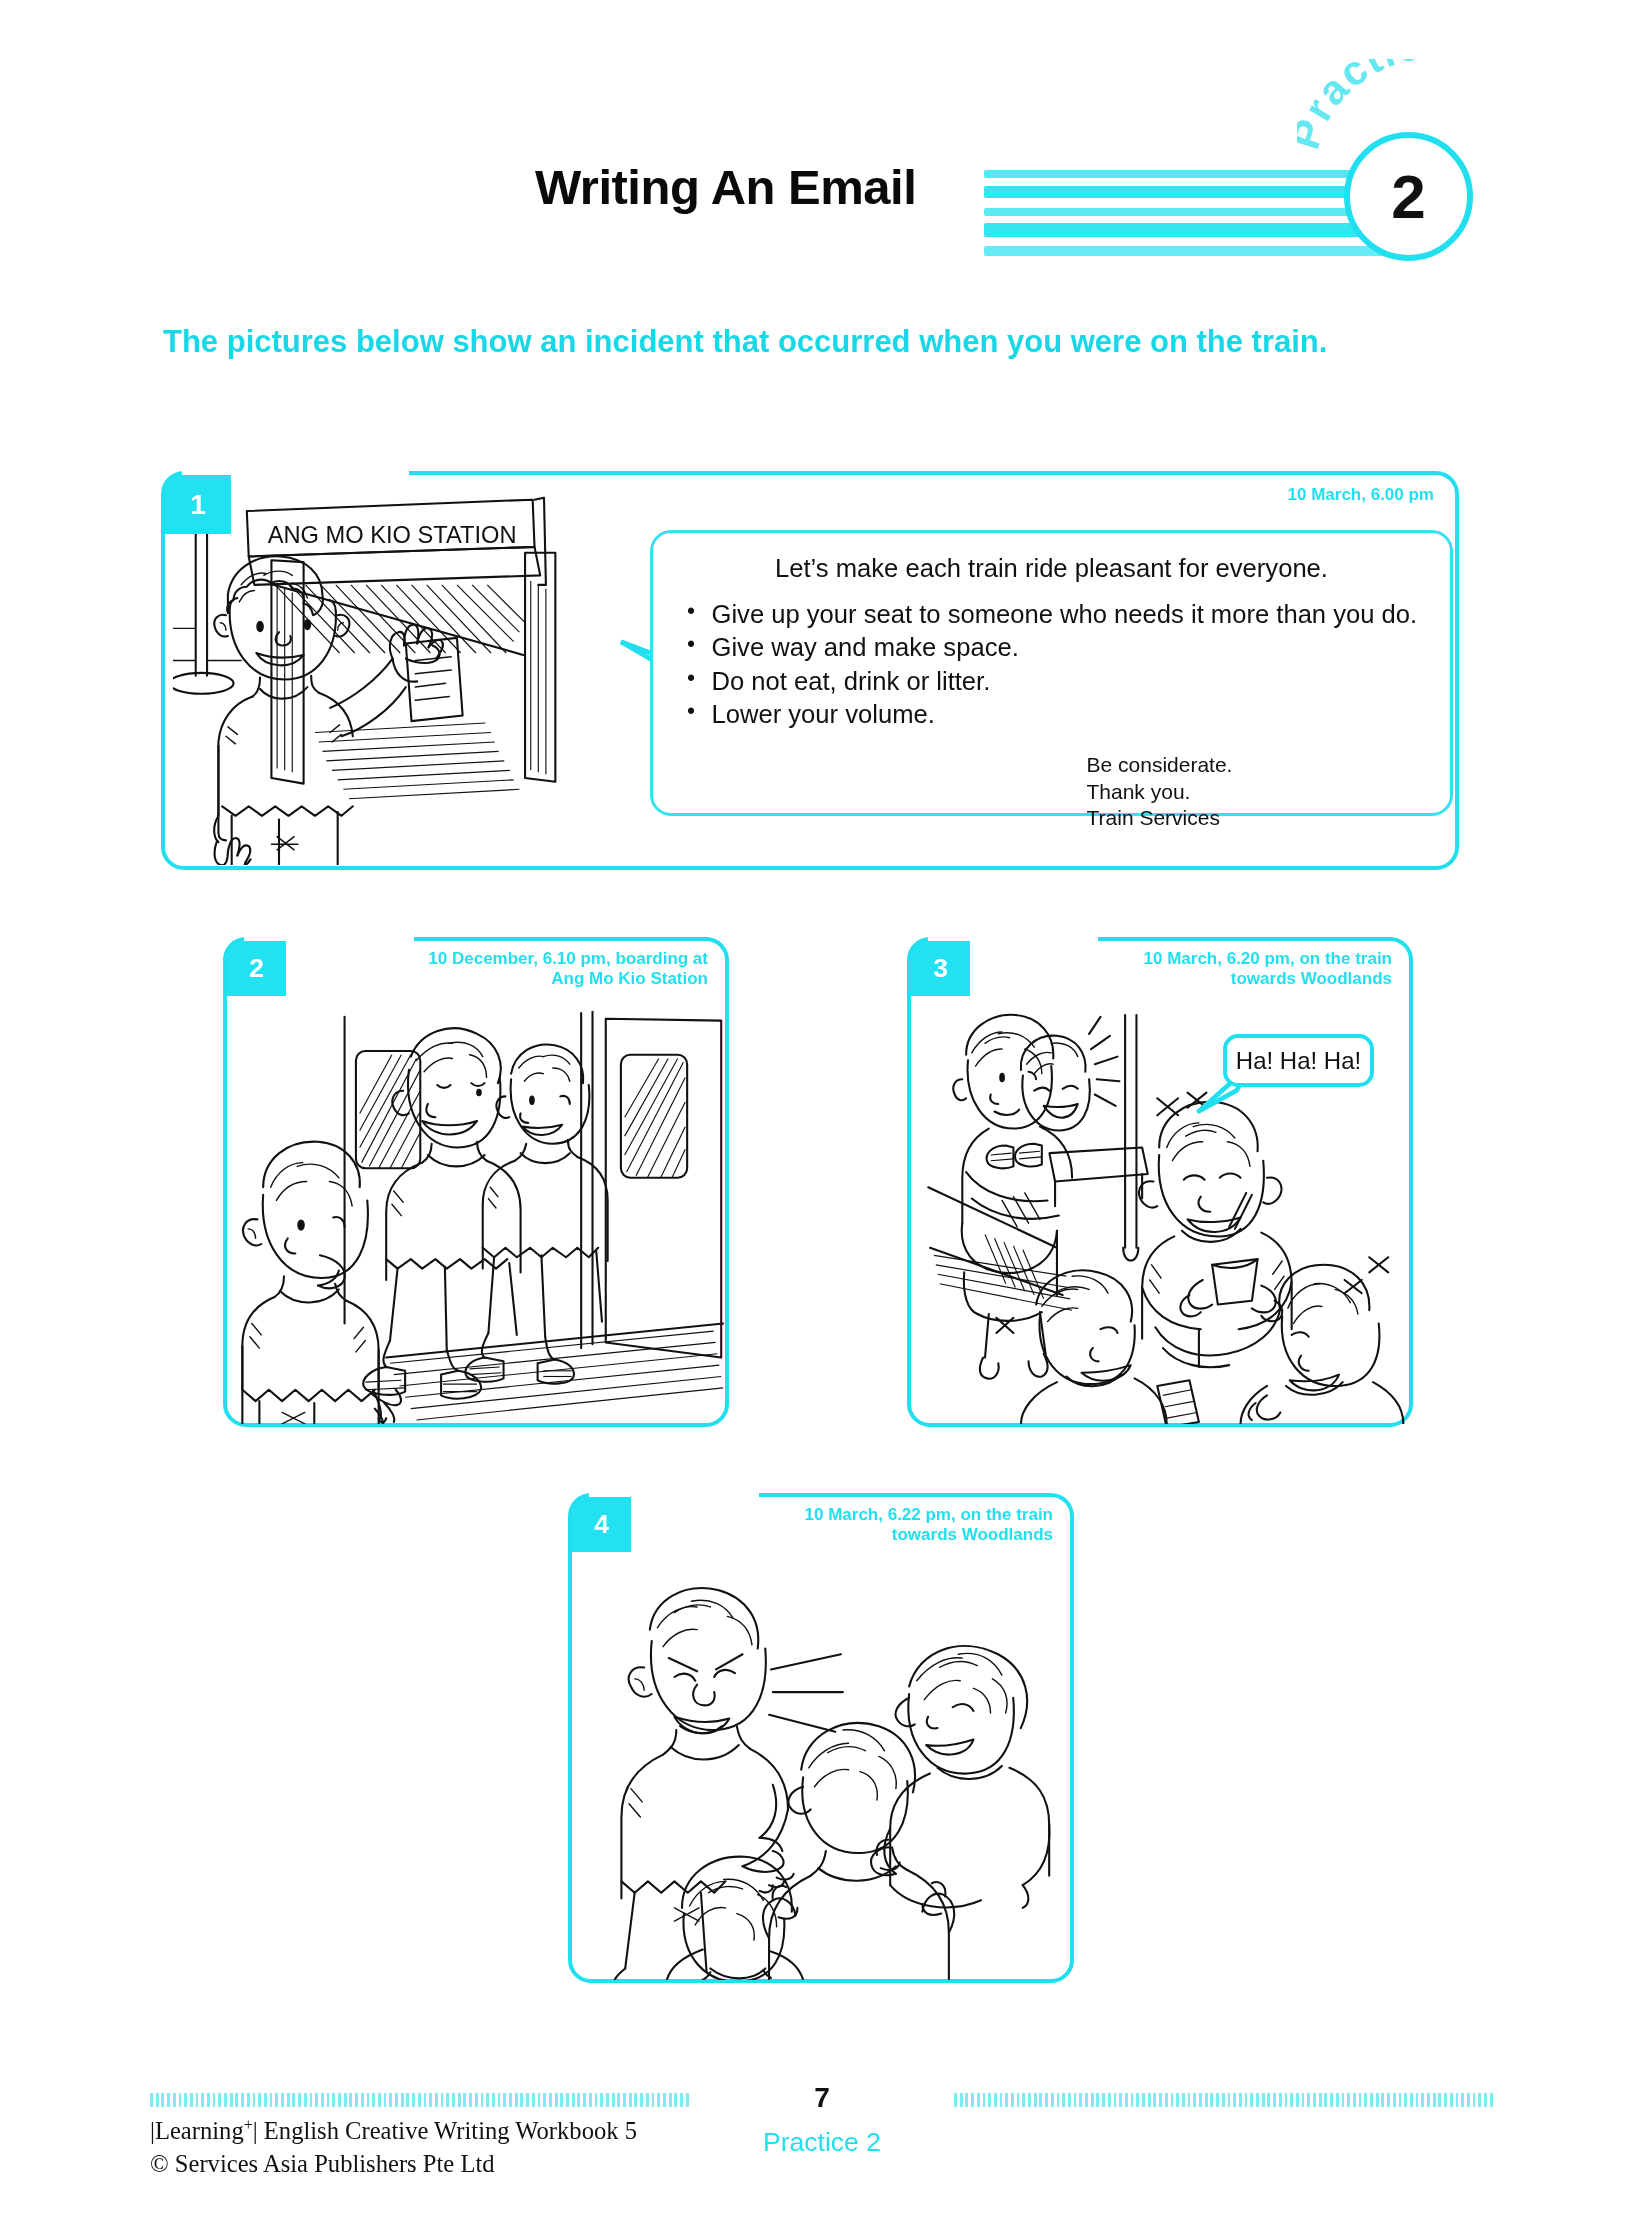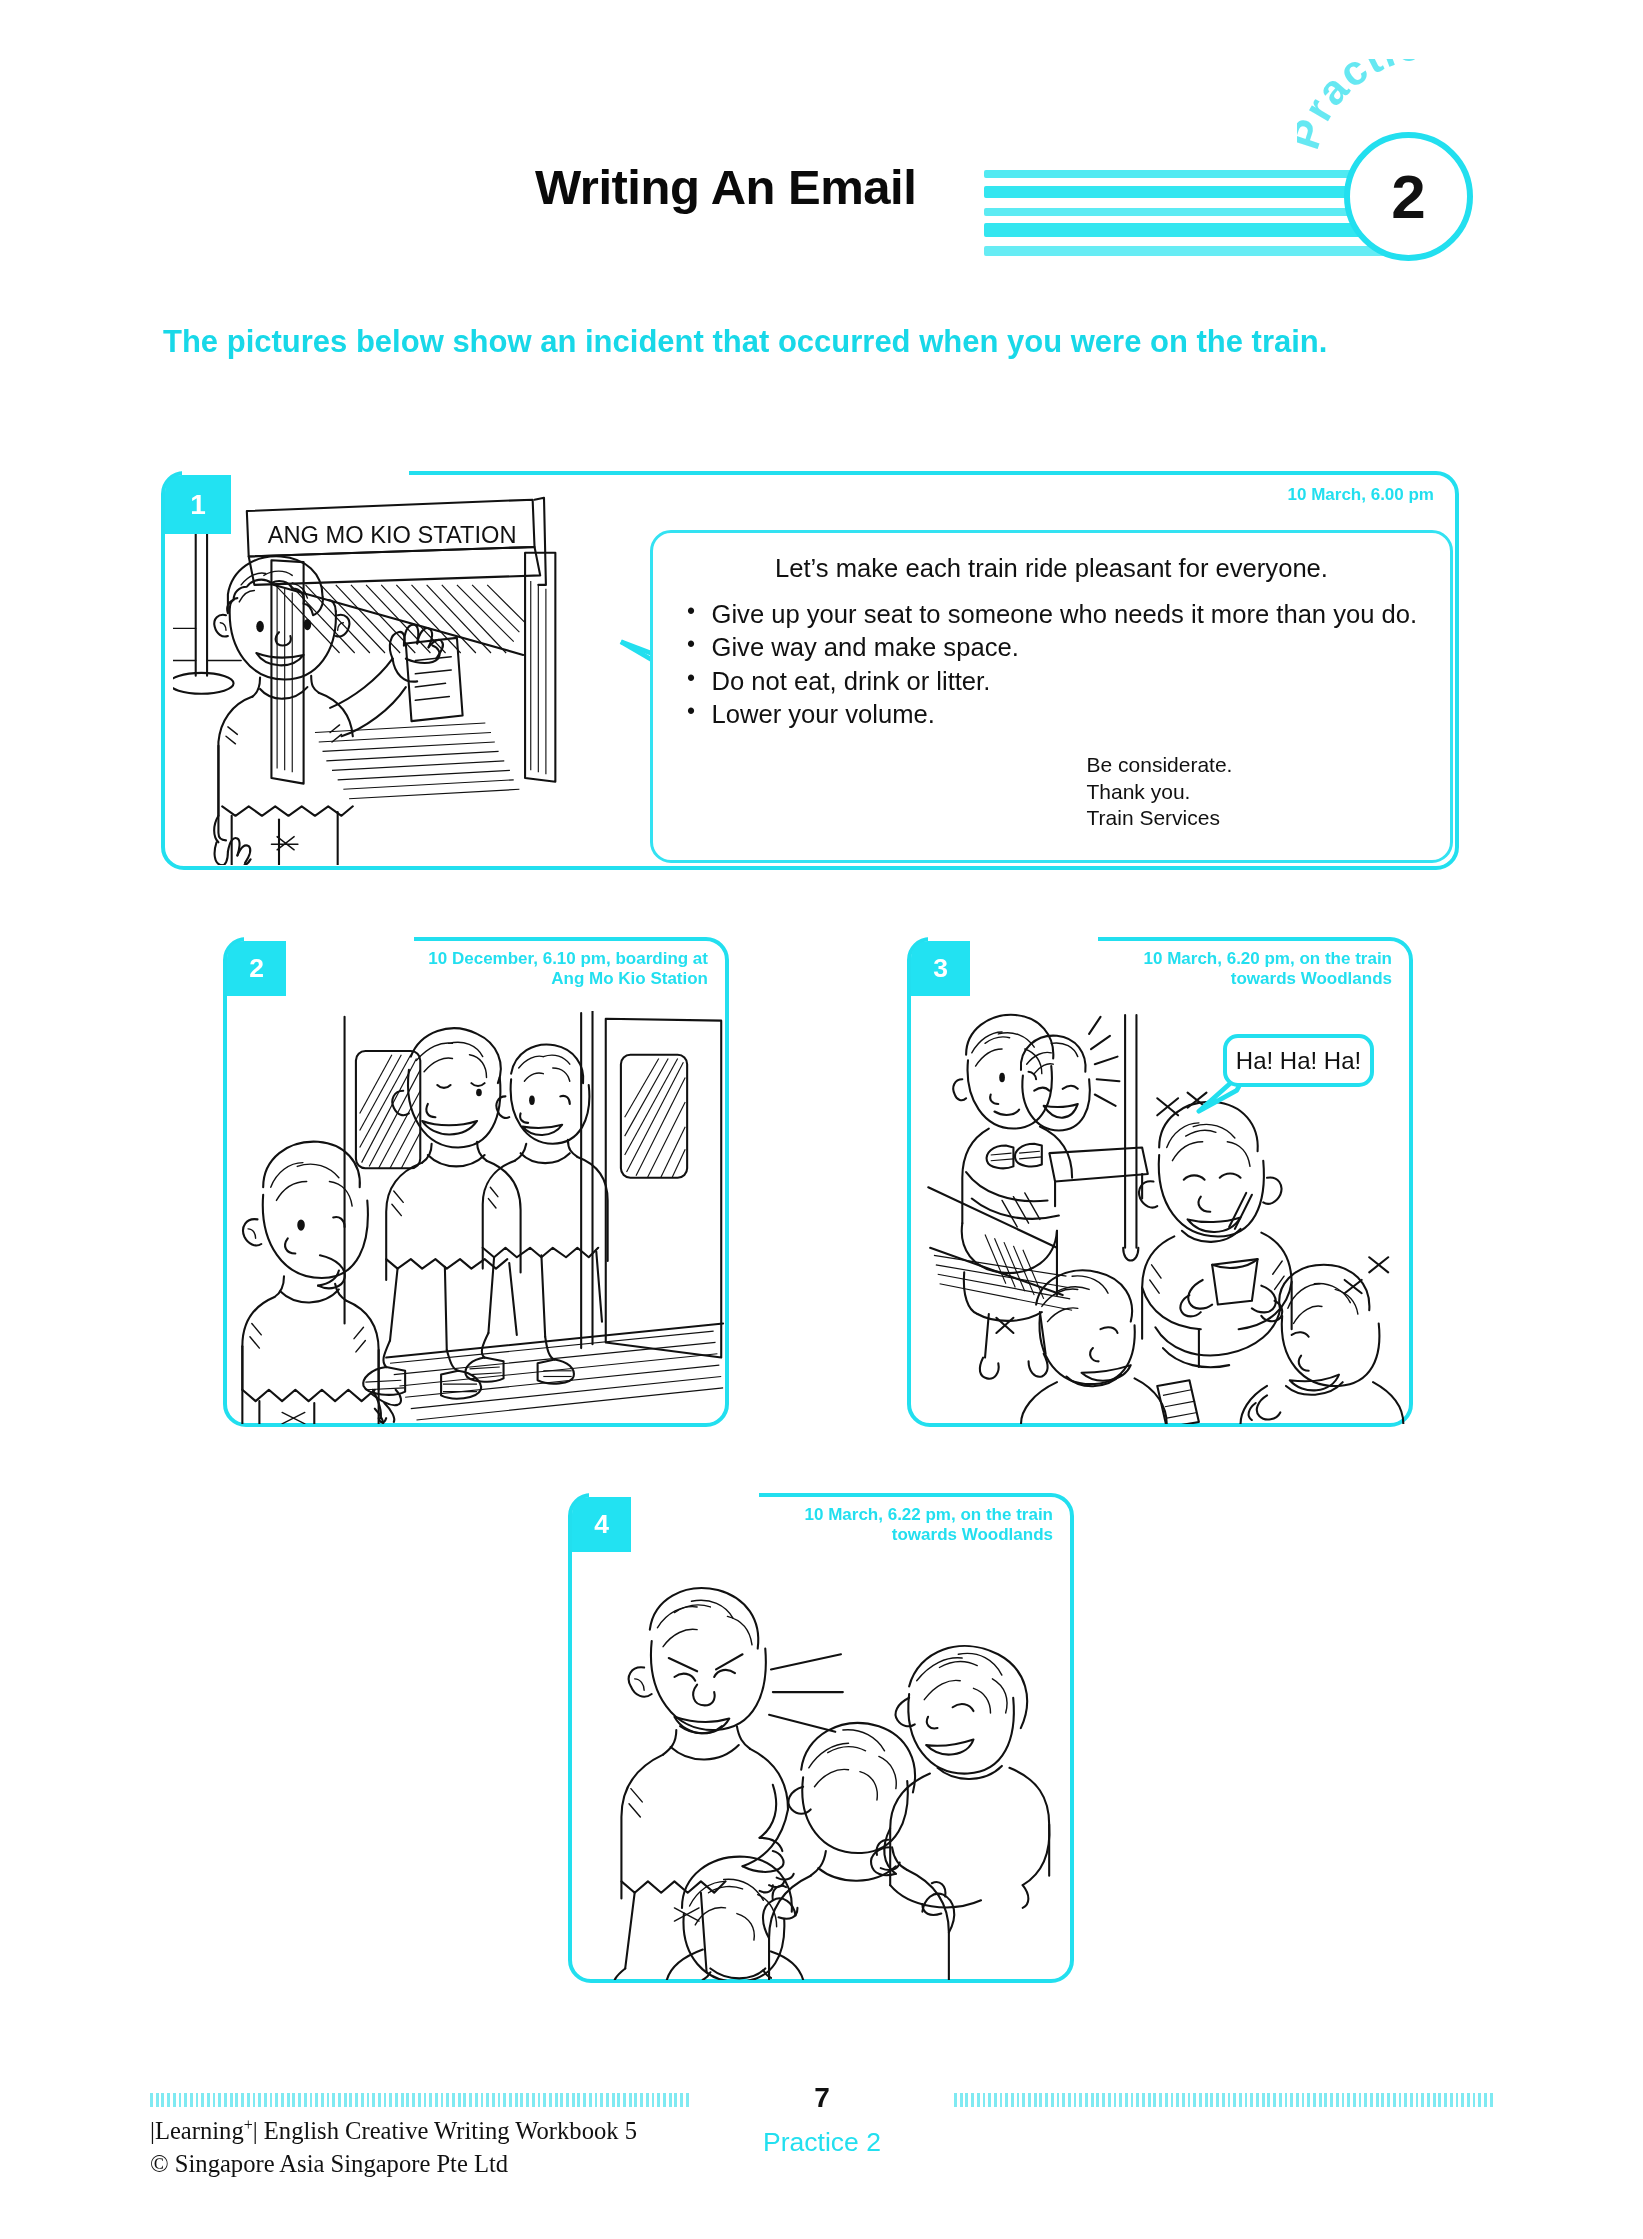--- a/index.html
+++ b/index.html
@@ -157,21 +157,21 @@
     left: 7.6px; top: 19px;
     width: 530px; height: 371px;
     overflow: hidden;
   }
   
   #announce-box {
     position: absolute;
     left: 485px;
     top: 55px;
     width: 803px;
-    height: 333px;
+    height: 286px;
     border: 3.8px solid #33E2F2;
     border-radius: 21px;
     background: #ffffff;
     box-sizing: border-box;
     padding: 21px 26.5px 11.4px 26.5px;
     z-index: 3;
   }
   #announce-head {
     font-size: 25.6px;
     color: #111;
@@ -1095,19 +1095,19 @@
     </svg>
   </div>
 </div>
 
 <div id="footer">
   <div class="dash-rule" id="dash-left"></div>
   <div class="dash-rule" id="dash-right"></div>
 
   <div id="footer-credit">
     <div><span>|Learning</span><sup>+</sup><span>| English Creative Writing Workbook 5</span></div>
-    <div>© Singapore Asia Singapore Pte Ltd</div>
+    <div>© Services Asia Publishers Pte Ltd</div>
   </div>
 
   <div id="page-number">7</div>
   <div id="footer-practice">Practice 2</div>
 </div>
 
 
 </body></html>

